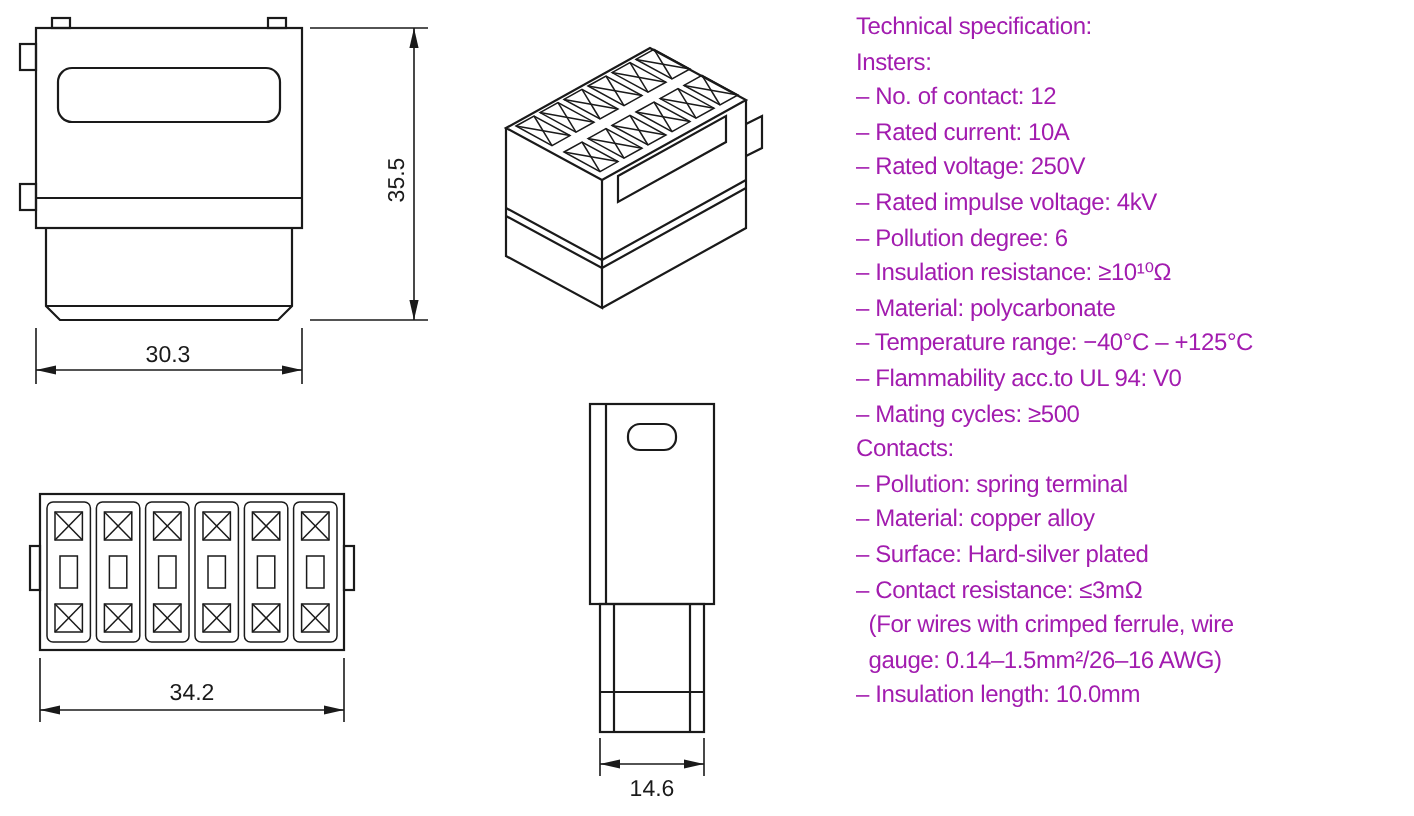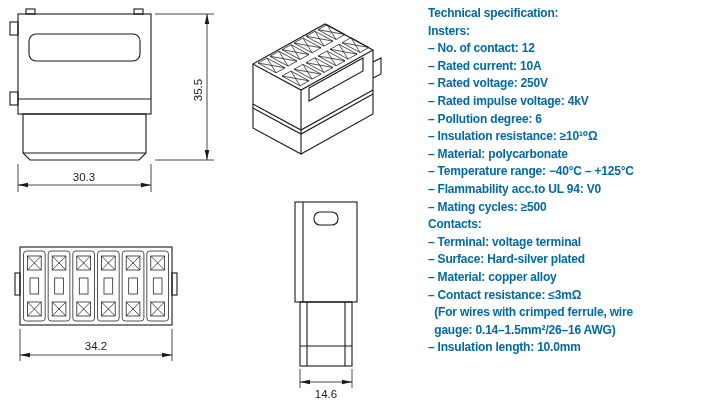--- a/index.html
+++ b/index.html
@@ -22,22 +22,21 @@
     position: absolute;
     left: 428px;
     top: 5px;
     width: 276px;
   }
   .spec-line {
     font-size: 12px;
     line-height: 17.6px;
     white-space: pre;
     letter-spacing: -0.2px;
-    color: #0369a1;
-    font-weight: bold;
+    color: #a21caf;
   }
   .dimtext {
     font-family: "Liberation Sans", "DejaVu Sans", sans-serif;
     font-size: 11.5px;
     fill: #1a1a1a;
     stroke: none;
   }
   svg { display: block; }
 </style>
 </head>
@@ -175,22 +174,22 @@
     <div class="spec-line">– Rated current: 10A</div>
     <div class="spec-line">– Rated voltage: 250V</div>
     <div class="spec-line">– Rated impulse voltage: 4kV</div>
     <div class="spec-line">– Pollution degree: 6</div>
     <div class="spec-line">– Insulation resistance: ≥10¹⁰Ω</div>
     <div class="spec-line">– Material: polycarbonate</div>
     <div class="spec-line">– Temperature range: −40°C – +125°C</div>
     <div class="spec-line">– Flammability acc.to UL 94: V0</div>
     <div class="spec-line">– Mating cycles: ≥500</div>
     <div class="spec-line">Contacts:</div>
-    <div class="spec-line">– Terminal: voltage terminal</div>
+    <div class="spec-line">– Pollution: spring terminal</div>
+    <div class="spec-line">– Material: copper alloy</div>
     <div class="spec-line">– Surface: Hard-silver plated</div>
-    <div class="spec-line">– Material: copper alloy</div>
     <div class="spec-line">– Contact resistance: ≤3mΩ</div>
     <div class="spec-line">  (For wires with crimped ferrule, wire</div>
     <div class="spec-line">  gauge: 0.14–1.5mm²/26–16 AWG)</div>
     <div class="spec-line">– Insulation length: 10.0mm</div>
   </div>
 
 </div>
 
 </body></html>

